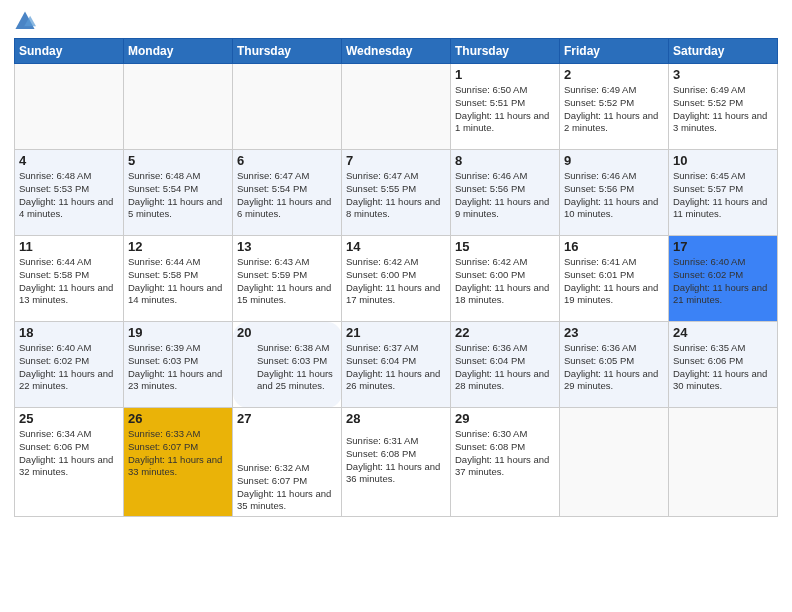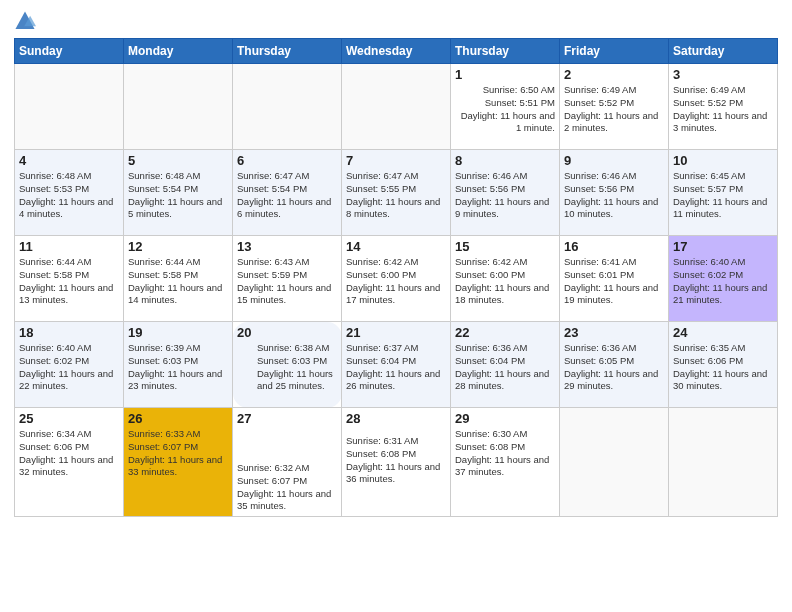--- a/index.html
+++ b/index.html
@@ -124,21 +124,21 @@
         </tr>
     </thead>
     <tbody id="calendar-body">
     <tr>
           <td class="empty" style="background: rgb(249, 249, 249);"></td>
           <td class="empty" style="background: rgb(249, 249, 249);"></td>
           <td class="empty" style="background: rgb(249, 249, 249);"></td>
           <td class="empty" style="background: rgb(249, 249, 249);"></td>
           <td style="background: rgb(255, 255, 255);">
             <span class="day-num">1</span>
-            <div class="day-info" style="white-space: pre-line; text-align: right;">Sunrise: 6:50 AM
+            <div class="day-info" style="white-space: pre-line;">Sunrise: 6:50 AM
 Sunset: 5:51 PM
 Daylight: 11 hours and 1 minute.</div>
           </td>
           <td style="background: rgb(255, 255, 255);">
             <span class="day-num">2</span>
             <div class="day-info" style="white-space: pre-line;">Sunrise: 6:49 AM
 Sunset: 5:52 PM
 Daylight: 11 hours and 2 minutes.</div>
           </td>
           <td style="background: rgb(255, 255, 255);">
@@ -222,21 +222,21 @@
             <div class="day-info" style="white-space: pre-line;">Sunrise: 6:42 AM
 Sunset: 6:00 PM
 Daylight: 11 hours and 18 minutes.</div>
           </td>
           <td style="background: rgb(255, 255, 255);">
             <span class="day-num">16</span>
             <div class="day-info" style="white-space: pre-line;">Sunrise: 6:41 AM
 Sunset: 6:01 PM
 Daylight: 11 hours and 19 minutes.</div>
           </td>
-          <td style="background: #c4b5fd;">
+          <td style="background: #3b82f6;">
             <span class="day-num">17</span>
             <div class="day-info" style="white-space: pre-line;">Sunrise: 6:40 AM
 Sunset: 6:02 PM
 Daylight: 11 hours and 21 minutes.</div>
           </td>
         </tr>
         <tr>
           <td style="background: rgb(240, 244, 251);">
             <span class="day-num">18</span>
             <div class="day-info" style="white-space: pre-line;">Sunrise: 6:40 AM

